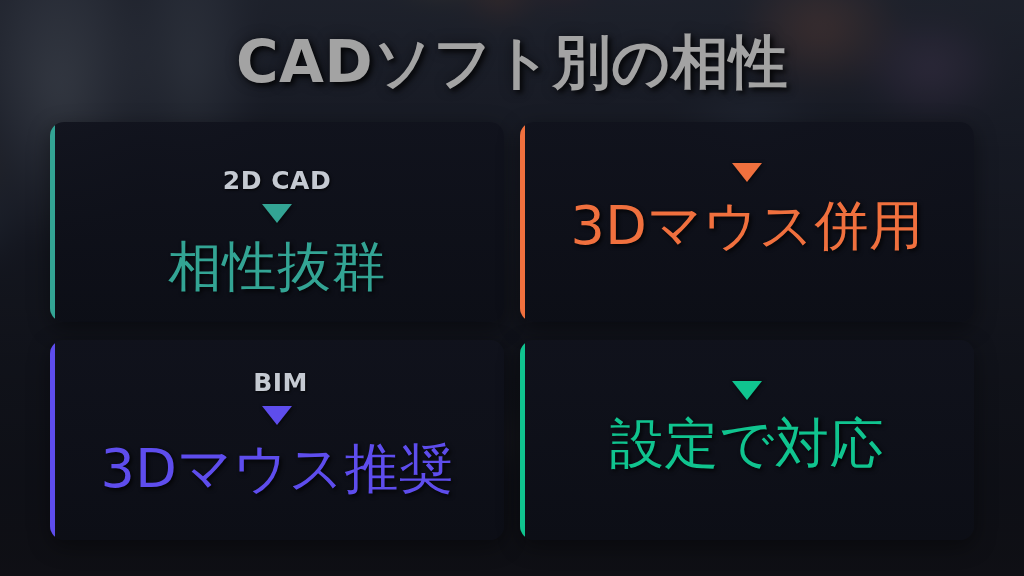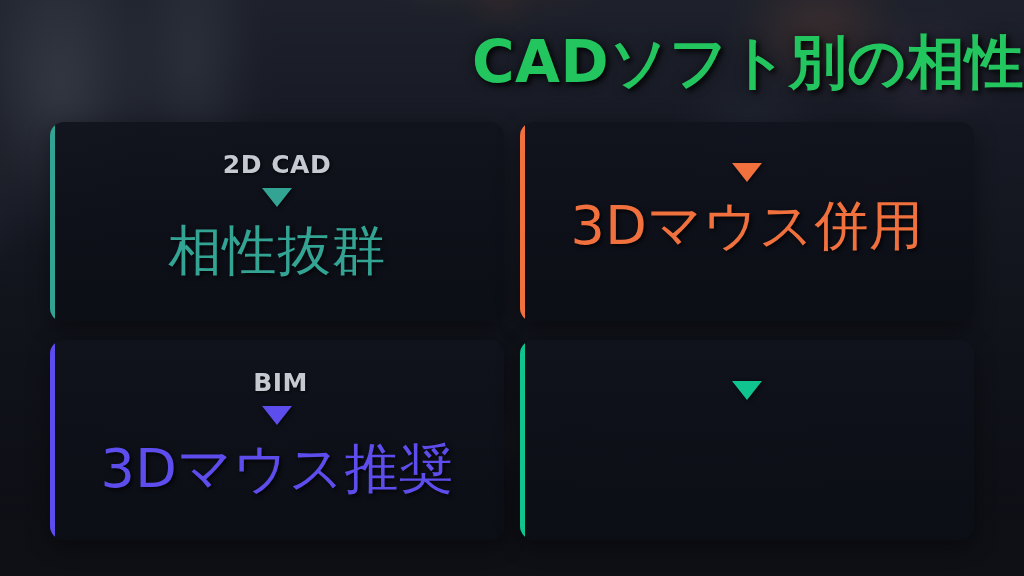--- a/index.html
+++ b/index.html
@@ -140,43 +140,44 @@
   }
 </style>
 </head>
 <body>
 
 <div id="stage">
 
   <div class="bg-photo"></div>
   <div class="bg-dim"></div>
 
-  <div class="title" style="color: #22c55e; text-align: right;">CADソフト別の相性</div>
+  <div class="title" style="color: #a3a3a3;">CADソフト別の相性</div>
 
   <div class="grid">
 
     <div class="card">
       <div class="accent-bar" style="background: rgb(51, 164, 148);"></div>
-      <div class="card-label" style="color: rgb(197, 202, 210);">2D CAD</div>
+      <div class="card-label" style="color: rgb(197, 202, 210); margin-top: 16px;">2D CAD</div>
       <div class="arrow" style="border-top-color: rgb(51, 164, 148);"></div>
       <div class="card-headline" style="color: rgb(51, 164, 148);">相性抜群</div>
     </div>
 
     <div class="card">
       <div class="accent-bar" style="background: rgb(240, 112, 62);"></div>
       <div class="arrow" style="border-top-color: rgb(240, 112, 62);"></div>
       <div class="card-headline" style="color: rgb(240, 112, 62);">3Dマウス併用</div>
     </div>
 
     <div class="card">
       <div class="accent-bar" style="background: rgb(94, 77, 237);"></div>
       <div class="card-label" style="color: rgb(197, 202, 210); margin-left: 7px;">BIM</div>
       <div class="arrow" style="border-top-color: rgb(94, 77, 237);"></div>
       <div class="card-headline" style="color: rgb(94, 77, 237);">3Dマウス推奨</div>
     </div>
 
     <div class="card">
       <div class="accent-bar" style="background: rgb(16, 196, 143);"></div>
       <div class="arrow" style="border-top-color: rgb(16, 196, 143);"></div>
+      <div class="card-headline" style="color: rgb(16, 196, 143);">設定で対応</div>
     </div>
 
   </div>
 </div>
 
 </body></html>

